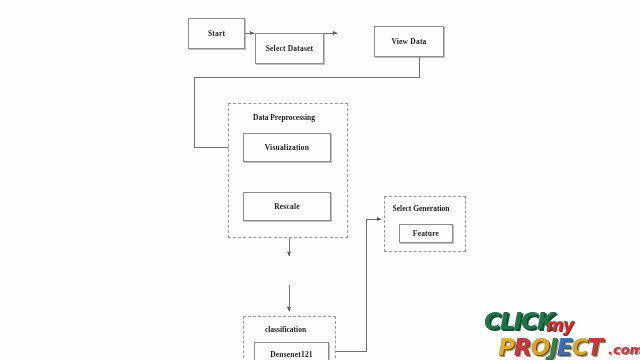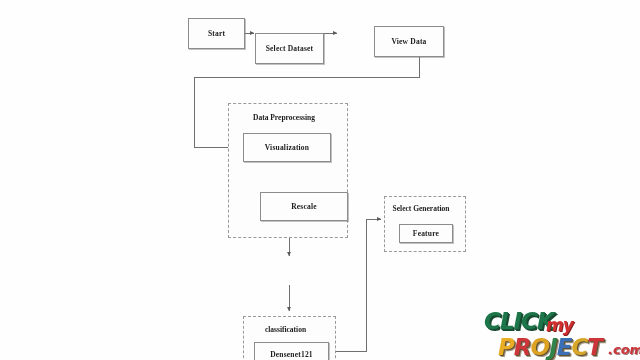--- a/index.html
+++ b/index.html
@@ -128,21 +128,21 @@
   </div>
 
   <div class="group" style="left:228px;top:103px;width:120px;height:135px;">
     <div class="group-title" style="top:9px;">Data Preprocessing</div>
   </div>
 
   <div class="node" style="left:243px;top:133px;width:88px;height:29px;">
     <span>Visualization</span>
   </div>
 
-  <div class="node" style="left:260px;top:192px;width:88px;height:29px;text-align:center;">
+  <div class="node" style="left:243px;top:192px;width:88px;height:29px;text-align:center;">
     <span>Rescale</span>
   </div>
 
 
   <div class="group" style="left:243px;top:316px;width:93px;height:52px;">
     <div class="group-title" style="top:8px;">classification</div>
   </div>
 
   <div class="node" style="left:254px;top:342px;width:75px;height:24px;">
     <span>Densenet121</span>

